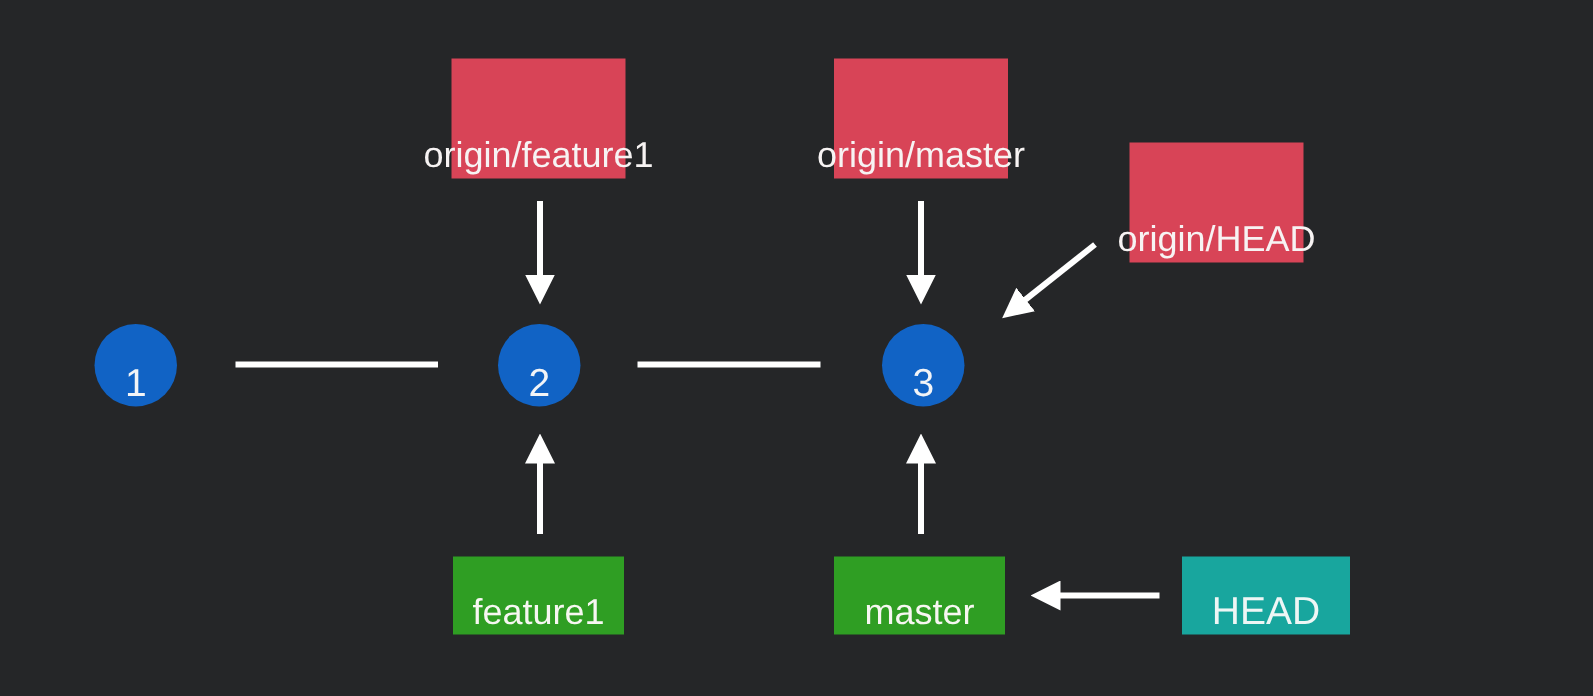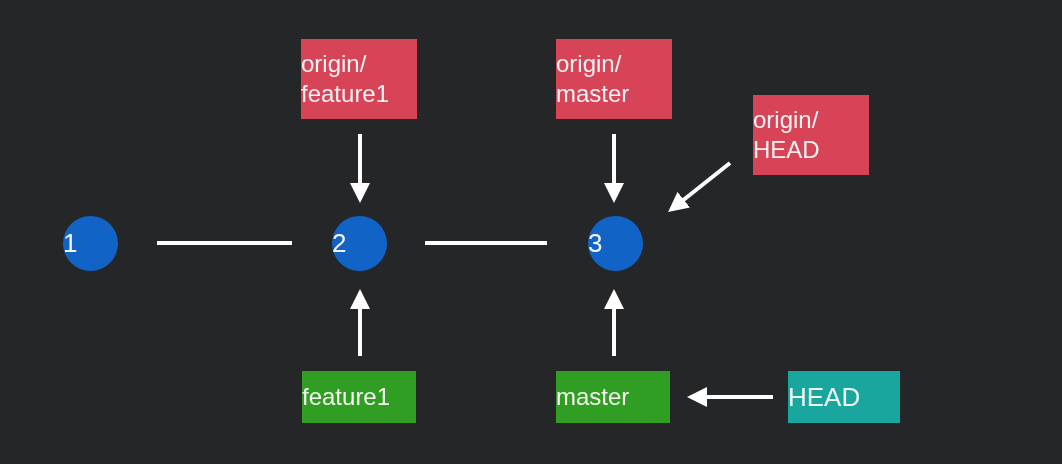--- a/index.html
+++ b/index.html
@@ -18,22 +18,22 @@
   }
   .arrow-layer {
     position: absolute;
     left: 0; top: 0;
     width: 1062px; height: 464px;
     pointer-events: none;
   }
   .node {
     position: absolute;
     display: flex;
-    flex-direction: column;
-    align-items: flex-start;
+    flex-direction: row;
+    align-items: flex-end;
     justify-content: center;
     text-align: center;
     box-sizing: border-box;
   }
   .remote-box {
     background: #d84457;
     width: 116px;
     height: 80px;
     font-size: 24px;
     line-height: 30px;

